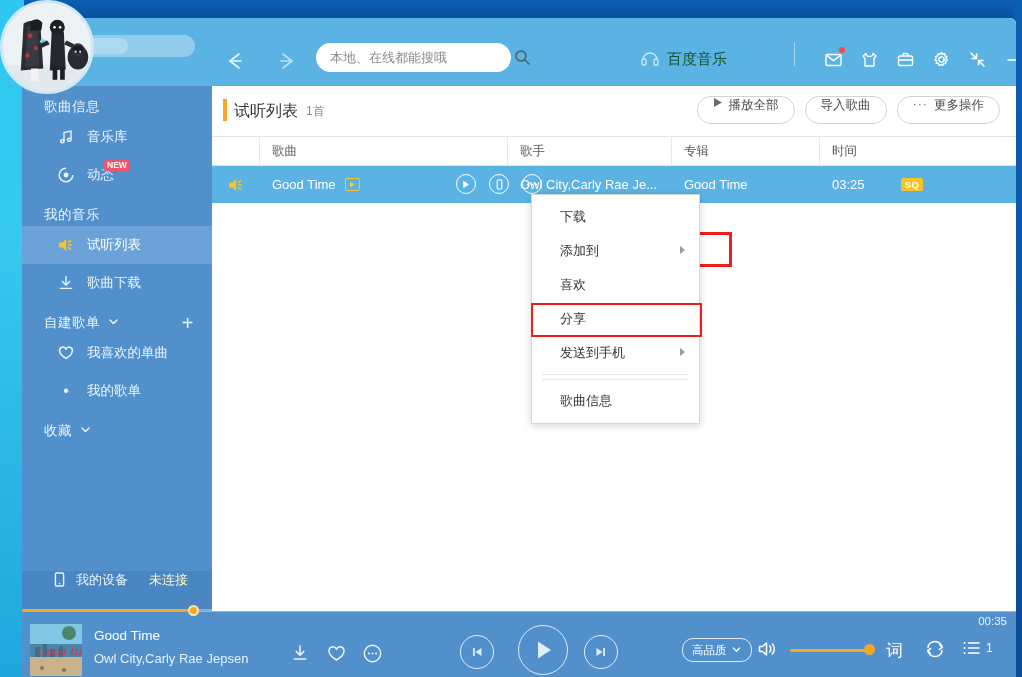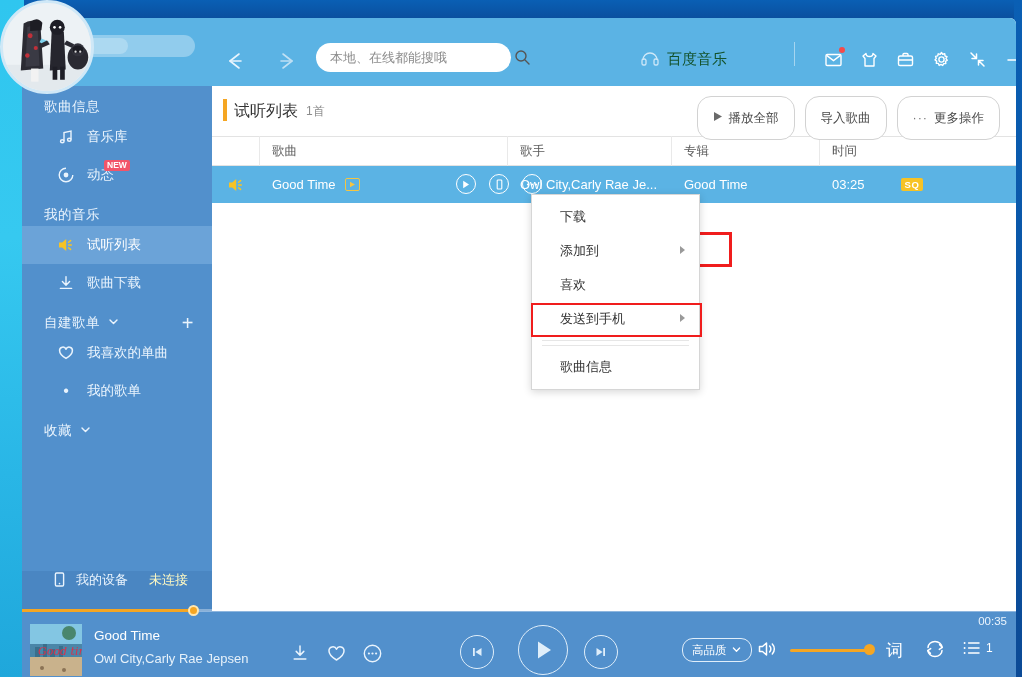--- a/index.html
+++ b/index.html
@@ -151,23 +151,23 @@
   #title-bar-accent {
     position:absolute; left: 11px; top: 13px; width: 4px; height: 22px;
     background:#f5a623;
   }
   #list-title { font-size: 16px; color:#333; }
   #list-count { font-size: 12px; color:#8c8c8c; margin-left: 8px; }
   #list-actions {
     position:absolute; right: 16px; top: 10px; display:flex; gap: 10px;
   }
   .pill-btn {
-    height: 44px; padding: 0 15px; border:1px solid #d2d2d2; border-radius:14px;
+    height: 28px; padding: 0 15px; border:1px solid #d2d2d2; border-radius:14px;
     background:#fff; font-size:12.5px; color:#4a4a4a;
-    display:flex; align-items:center; gap:6px; cursor:pointer;
+    display:flex; gap:6px; cursor:pointer;
     font-family:"Liberation Sans", sans-serif;
   }
 
   
   #table-head {
     display:flex; height: 30px; align-items:center;
     border-top:1px solid #e3e3e3; border-bottom:1px solid #e3e3e3;
     font-size: 12.5px; color:#5a5a5a;
   }
   #table-head > div { border-right:1px solid #e9e9e9; height:30px; display:flex; align-items:center; padding-left:12px; }
@@ -557,20 +557,23 @@
         <span>下载</span>
       </div>
       <div class="menu-item">
         <span>添加到</span>
         <span class="menu-arrow"></span>
       </div>
       <div class="menu-item">
         <span>喜欢</span>
       </div>
       <div class="menu-item">
+        <span>分享</span>
+      </div>
+      <div class="menu-item">
         <span>发送到手机</span>
         <span class="menu-arrow"></span>
       </div>
       <div class="menu-sep"></div>
       <div class="menu-sep"></div>
       <div class="menu-item">
         <span>歌曲信息</span>
       </div>
       <div id="share-highlight"></div>
     </div>

